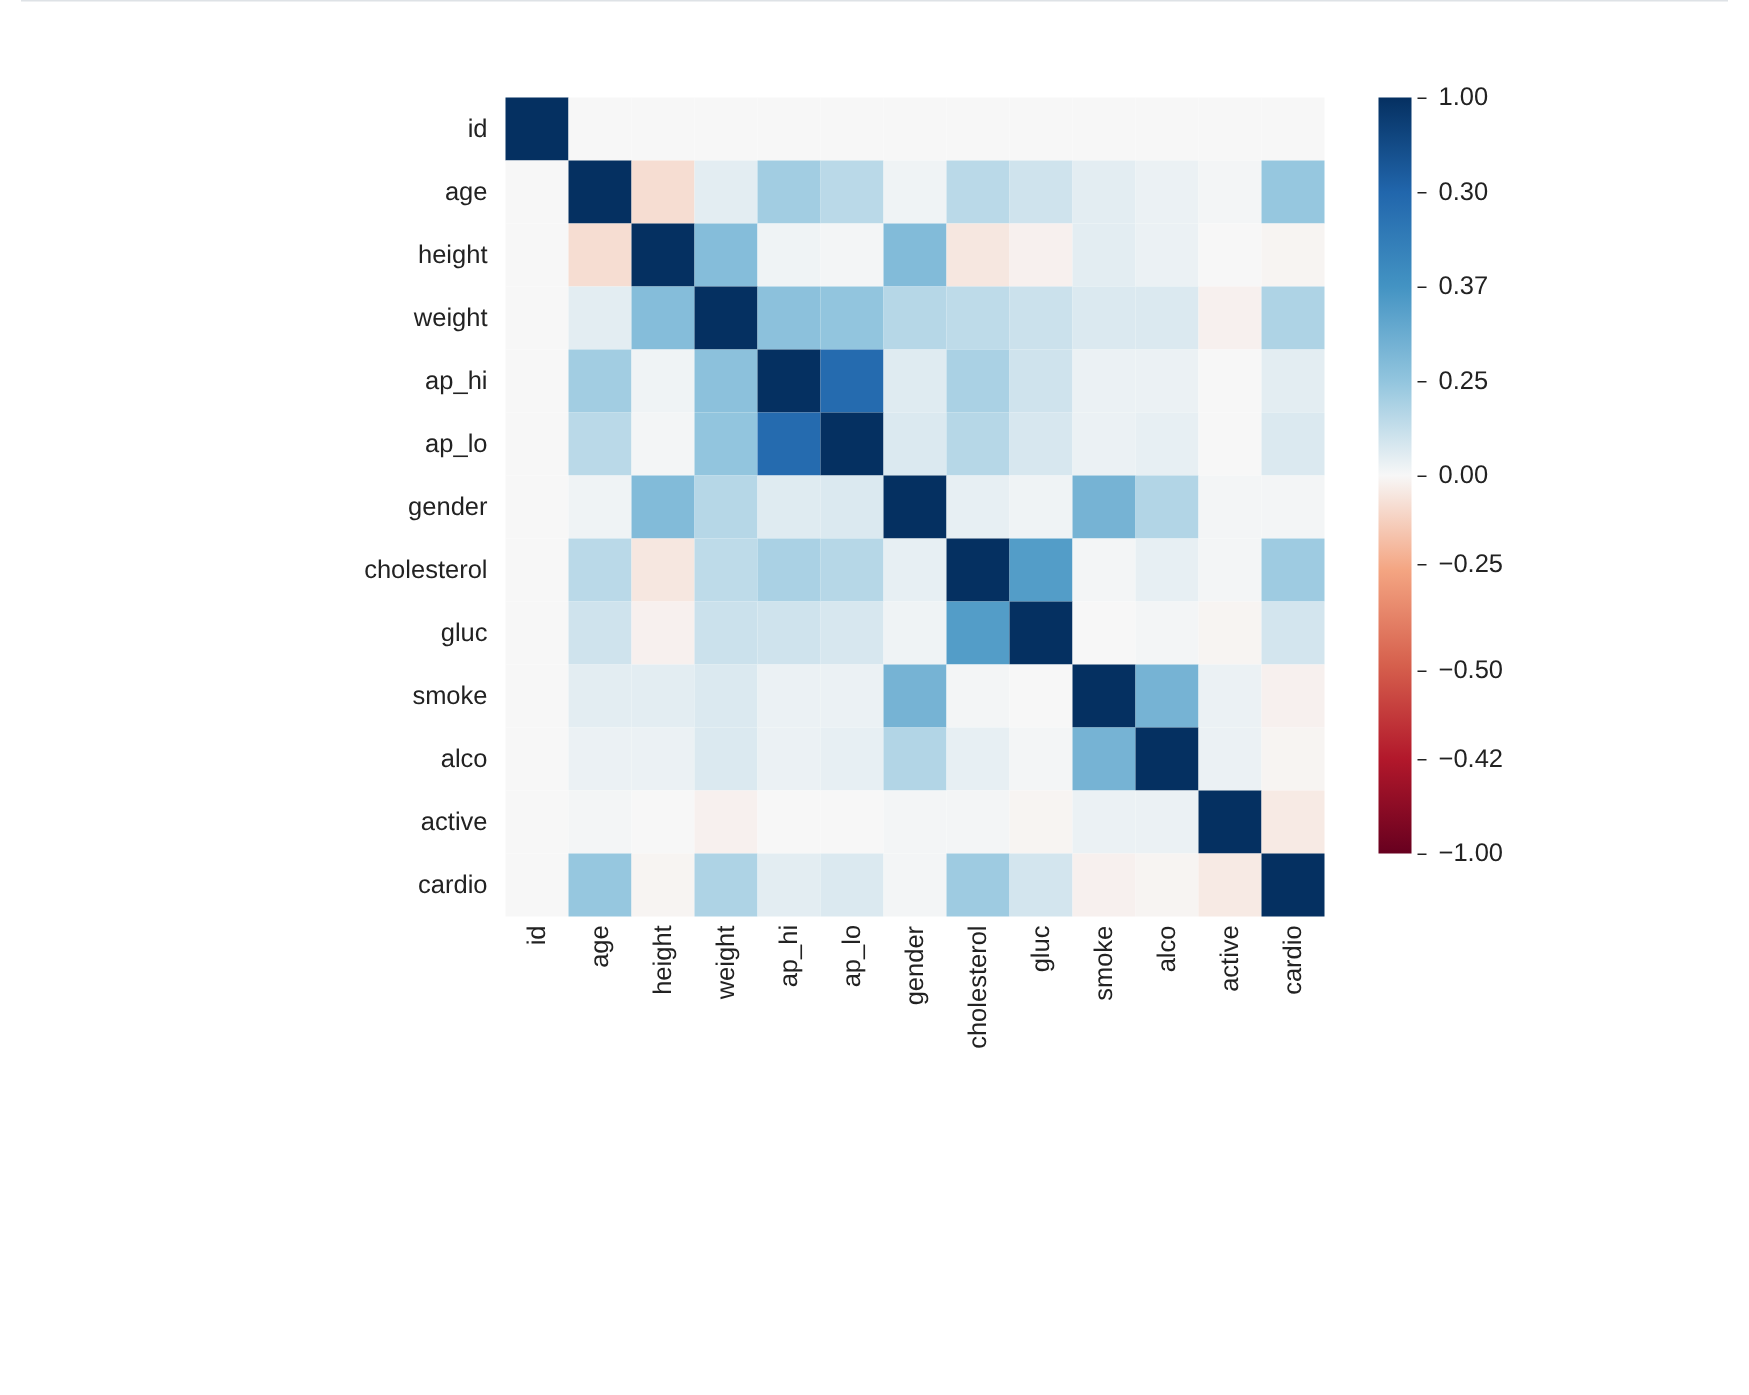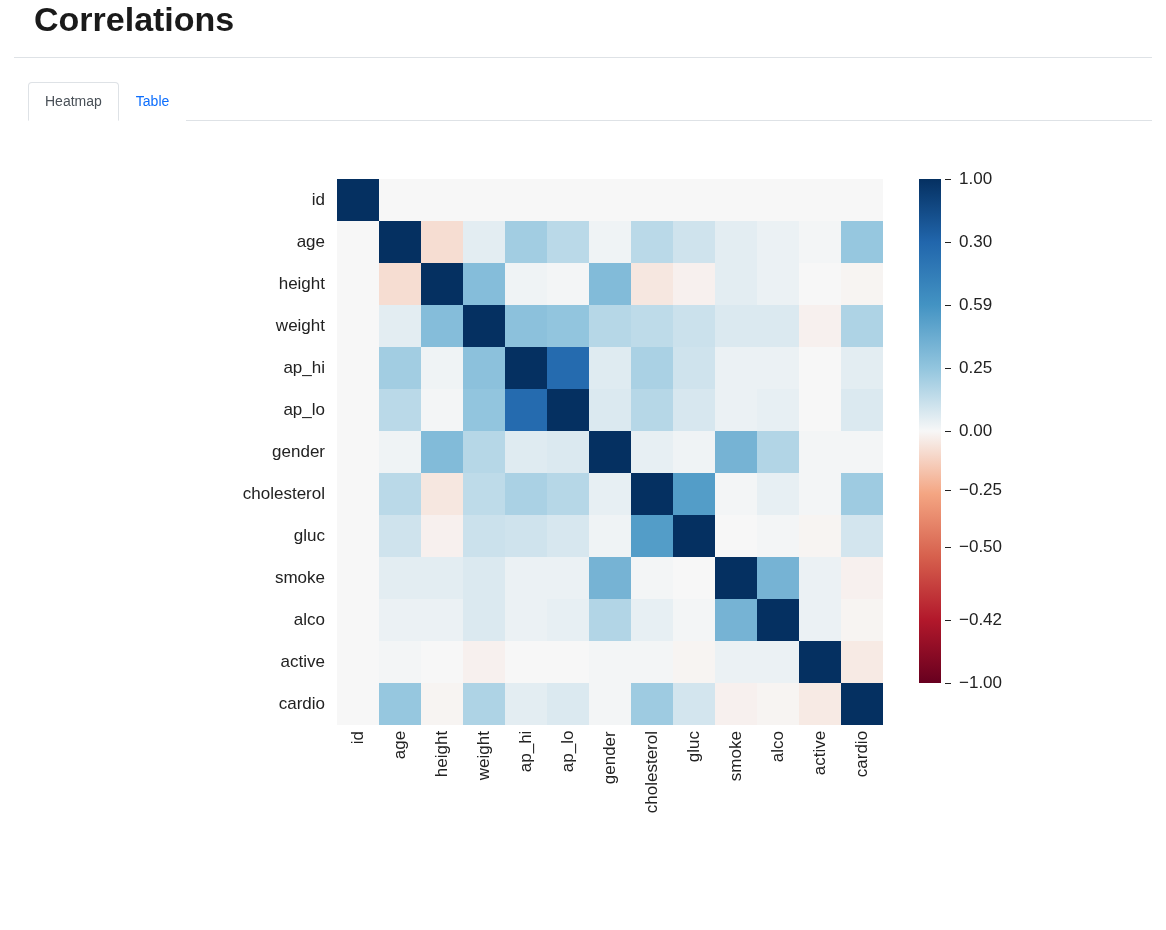--- a/index.html
+++ b/index.html
@@ -139,29 +139,24 @@
     width: 6px;
     height: 1px;
     background: #222;
     margin-right: 8px;
   }
 </style>
 </head>
 <body>
 
 <div class="page">
-  <h2 class="section-title">Correlations</h2>
 
   <div class="panel">
 
 
-    <div class="tabs sub" id="tabs-sub">
-        <div class="tab active">Heatmap</div>
-        <div class="tab link">Table</div>
-      </div>
 
     <div class="chart-wrap">
       <div class="chart-inner">
         <div class="ylabels" id="ylabels">
             <div>id</div>
             <div>age</div>
             <div>height</div>
             <div>weight</div>
             <div>ap_hi</div>
             <div>ap_lo</div>
@@ -359,25 +354,25 @@
               <div>alco</div>
               <div>active</div>
               <div>cardio</div>
             </div>
         </div>
         <div class="colorbar-wrap">
           <div class="colorbar"></div>
           <div class="cbar-ticks" id="cbar-ticks">
               <div class="cbar-tick" style="top: 0px;">1.00</div>
               <div class="cbar-tick" style="top: 63px;">0.30</div>
-              <div class="cbar-tick" style="top: 126px;">0.59</div>
+              <div class="cbar-tick" style="top: 126px;">0.37</div>
               <div class="cbar-tick" style="top: 189px;">0.25</div>
               <div class="cbar-tick" style="top: 252px;">0.00</div>
               <div class="cbar-tick" style="top: 311px;">−0.25</div>
-              <div class="cbar-tick" style="top: 368px;">−0.50</div>
+              <div class="cbar-tick" style="top: 382px;">−0.50</div>
               <div class="cbar-tick" style="top: 441px;">−0.42</div>
               <div class="cbar-tick" style="top: 504px;">−1.00</div>
             </div>
         </div>
       </div>
     </div>
 
   </div>
 </div>
 

